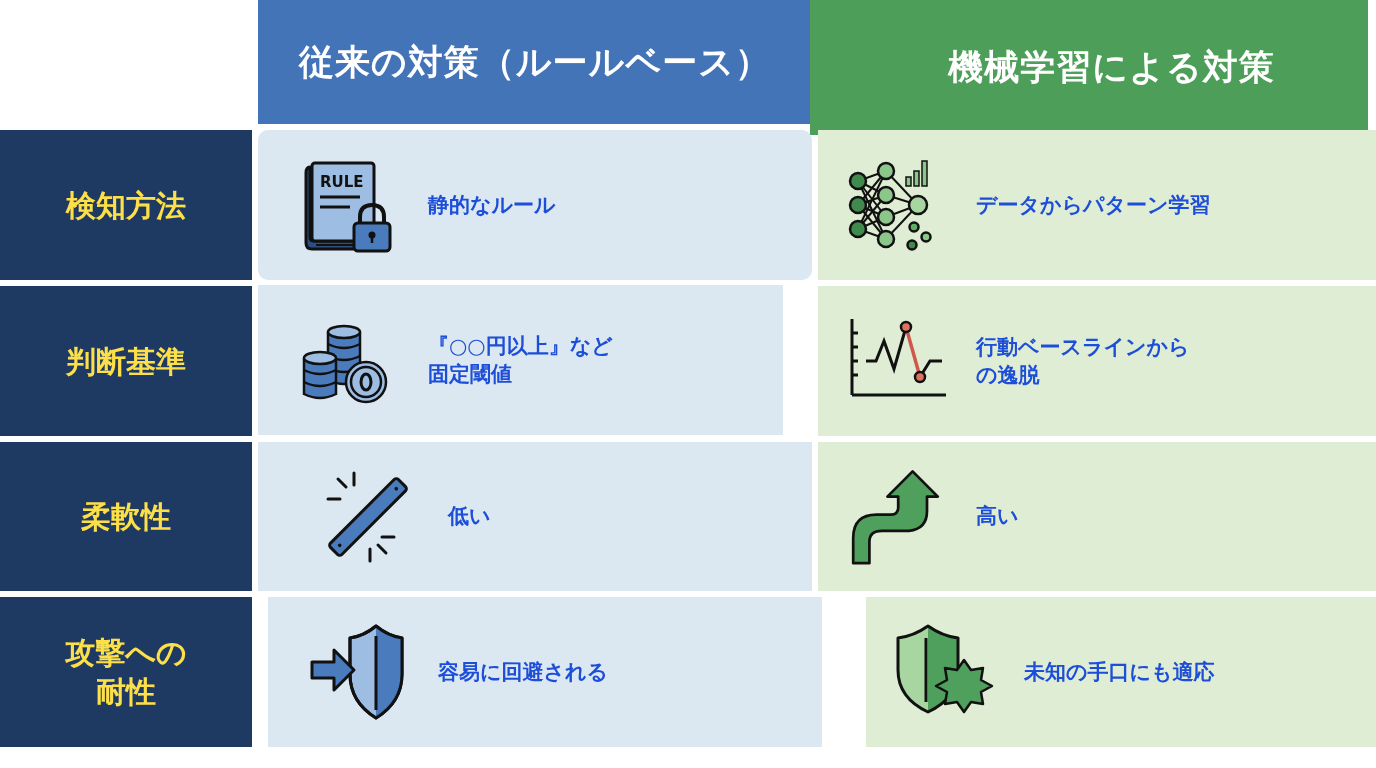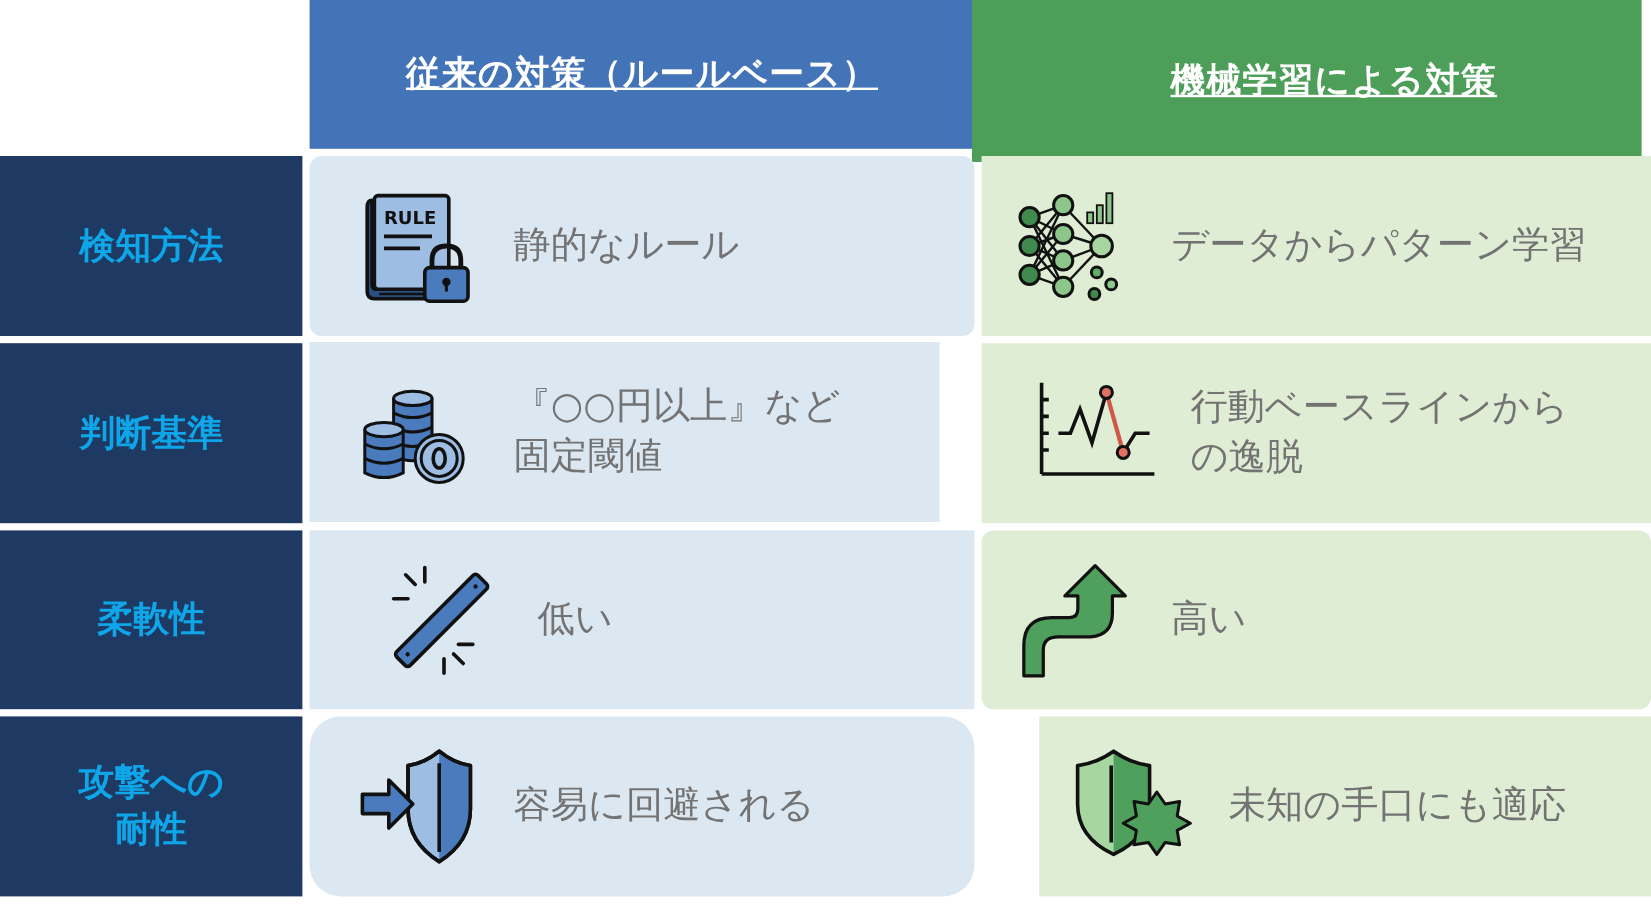--- a/index.html
+++ b/index.html
@@ -1,30 +1,30 @@
 <!DOCTYPE html>
 <html><head>
 <meta charset="utf-8">
 <style>
   html, body { margin:0; padding:0; }
   body {
     width:1376px; height:768px; background:#ffffff; position:relative; overflow:hidden;
     font-family:"DejaVu Sans", "Liberation Sans", sans-serif;
   }
   .cell { position:absolute; box-sizing:border-box; }
-  .hdr { display:flex; align-items:center; justify-content:center; color:#ffffff; font-size:29px; font-weight:bold; letter-spacing:1px;text-decoration:underline; }
+  .hdr { display:flex; align-items:center; justify-content:center; color:#ffffff; font-size:35px; font-weight:bold; letter-spacing:1px; }
   .hdr-blue { background:#4474b8; }
   .hdr-green { background:#4c9e58; }
-  .rowlabel { background:#1e3a63; color:#0ea5e9; font-size:30px; font-weight:bold; display:flex; align-items:center; justify-content:center; text-align:center; line-height:1.3; padding:0 10px; }
+  .rowlabel { background:#1e3a63; color:#fde047; font-size:30px; font-weight:bold; display:flex; align-items:center; justify-content:center; text-align:center; line-height:1.3; padding:0 10px; }
   .c-blue { background:#dbe7f1; }
   .c-green { background:#e0edd5; }
   .content { display:flex; align-items:center; height:100%; }
   .icon { width:100px; height:100px; margin-left:40px; flex:0 0 auto; }
   .icon svg { width:100px; height:100px; display:block; }
-  .txt { margin-left:30px; font-size:31px; font-weight:normal; color:#737373; line-height:1.35; white-space:pre-line; }
+  .txt { margin-left:30px; font-size:21px; font-weight:bold; color:#1d4ed8; line-height:1.35; white-space:pre-line; }
 </style>
 </head>
 <body>
 
 <div class="cell" style="left:0;top:0;width:252px;height:124px;background:#ffffff;"></div>
 <div class="cell hdr hdr-blue" style="left:258px;top:0;width:554px;height:124px;">
   <span>従来の対策（ルールベース）</span>
 </div>
 <div class="cell hdr hdr-green" style="left:810px;top:0;width:558px;height:135px;padding-left:45px;">
   <span>機械学習による対策</span>
@@ -116,21 +116,21 @@
           <circle cx="68" cy="72" r="20" fill="#9dbde3"></circle>
           <circle cx="68" cy="72" r="15" fill="#9dbde3"></circle>
         </g>
         <ellipse cx="68" cy="72" rx="5" ry="8" fill="none" stroke="#111" stroke-width="3"></ellipse>
       </svg>
     </div>
     <span class="txt">『○○円以上』など
 固定閾値</span>
   </div>
 </div>
-<div class="cell c-green" style="left:818px;top:286px;width:558px;height:150px;padding-left:16px;">
+<div class="cell c-green" style="left:818px;top:286px;width:558px;height:150px;">
   <div class="content">
     <div class="icon" style="margin-left:28px;">
       <svg viewBox="0 0 100 100">
         <g stroke="#111" stroke-width="3" fill="none">
           <line x1="6" y1="8" x2="6" y2="84"></line>
             <line x1="6" y1="84" x2="104" y2="84"></line>
           <line x1="6" y1="22" x2="12" y2="22"></line>
             <line x1="6" y1="36" x2="12" y2="36"></line>
             <line x1="6" y1="50" x2="12" y2="50"></line>
             <line x1="6" y1="64" x2="12" y2="64"></line>
@@ -165,36 +165,36 @@
             <line x1="10" y1="32" x2="22" y2="32"></line>
           <line x1="64" y1="70" x2="76" y2="70"></line>
             <line x1="60" y1="78" x2="68" y2="86"></line>
             <line x1="52" y1="82" x2="52" y2="94"></line>
         </g>
       </svg>
     </div>
     <span class="txt">低い</span>
   </div>
 </div>
-<div class="cell c-green" style="left:818px;top:442px;width:558px;height:149px;border-radius:10px;">
+<div class="cell c-green" style="left:818px;top:442px;width:558px;height:149px;">
   <div class="content">
     <div class="icon" style="margin-left:28px;">
       <svg viewBox="0 0 100 100">
         <path d="M8 98 L8 70 Q8 44 34 44 L50 44 Q58 44 58 36 L58 24 L46 24 L74 -4 L102 24 L90 24 L90 40 Q90 60 70 62 L40 62 Q26 62 26 74 L26 98 Z" transform="translate(0 8) scale(0.9)" fill="#4fa05c" stroke="#111" stroke-width="3" stroke-linejoin="round"></path>
       </svg>
     </div>
     <span class="txt">高い</span>
   </div>
 </div>
 
 <div class="cell rowlabel" style="left:0;top:597px;width:252px;height:150px;white-space:pre-line;">
   <span>攻撃への
 耐性</span>
 </div>
-<div class="cell c-blue" style="left:258px;top:597px;width:554px;height:150px;border-radius:26px;">
+<div class="cell c-blue" style="left:268px;top:597px;width:554px;height:150px;">
   <div class="content">
     <div class="icon">
       <svg viewBox="0 0 100 100">
         <path d="M68 4 Q56 14 42 16 L42 52 Q42 80 68 96 Q94 80 94 52 L94 16 Q80 14 68 4 Z" fill="#9dbde3" stroke="#111" stroke-width="3" stroke-linejoin="round"></path>
         <path d="M68 4 Q80 14 94 16 L94 52 Q94 80 68 96 Z" fill="#4a7bbd"></path>
         <path d="M68 4 Q56 14 42 16 L42 52 Q42 80 68 96 Q94 80 94 52 L94 16 Q80 14 68 4 Z" fill="none" stroke="#111" stroke-width="3" stroke-linejoin="round"></path>
         <line x1="68" y1="14" x2="68" y2="88" stroke="#111" stroke-width="3"></line>
         <path d="M4 40 L26 40 L26 28 L46 48 L26 68 L26 56 L4 56 Z" fill="#4a7bbd" stroke="#111" stroke-width="3" stroke-linejoin="round"></path>
       </svg>
     </div>

